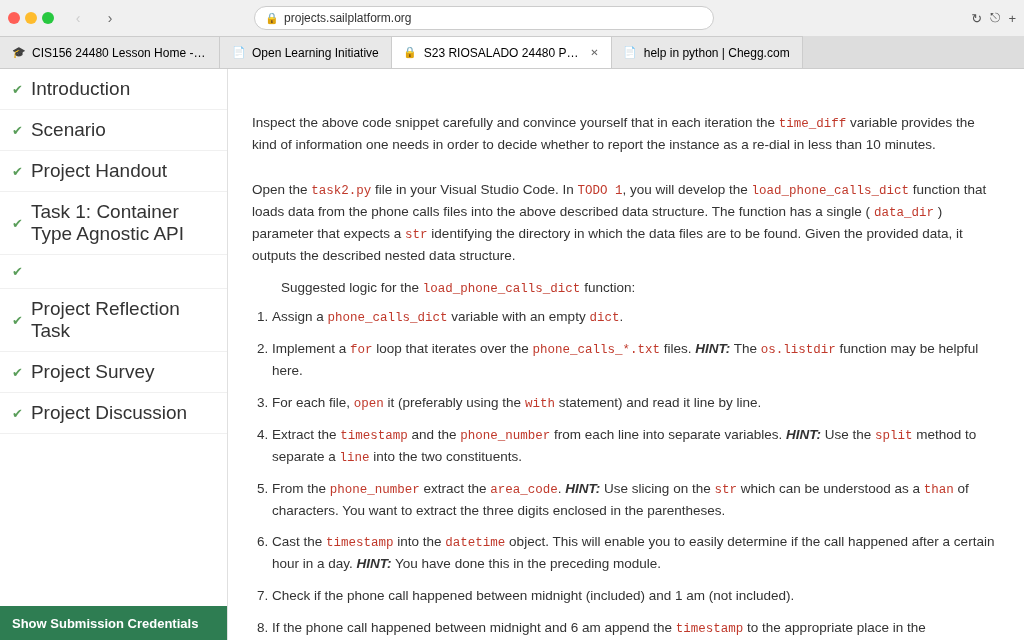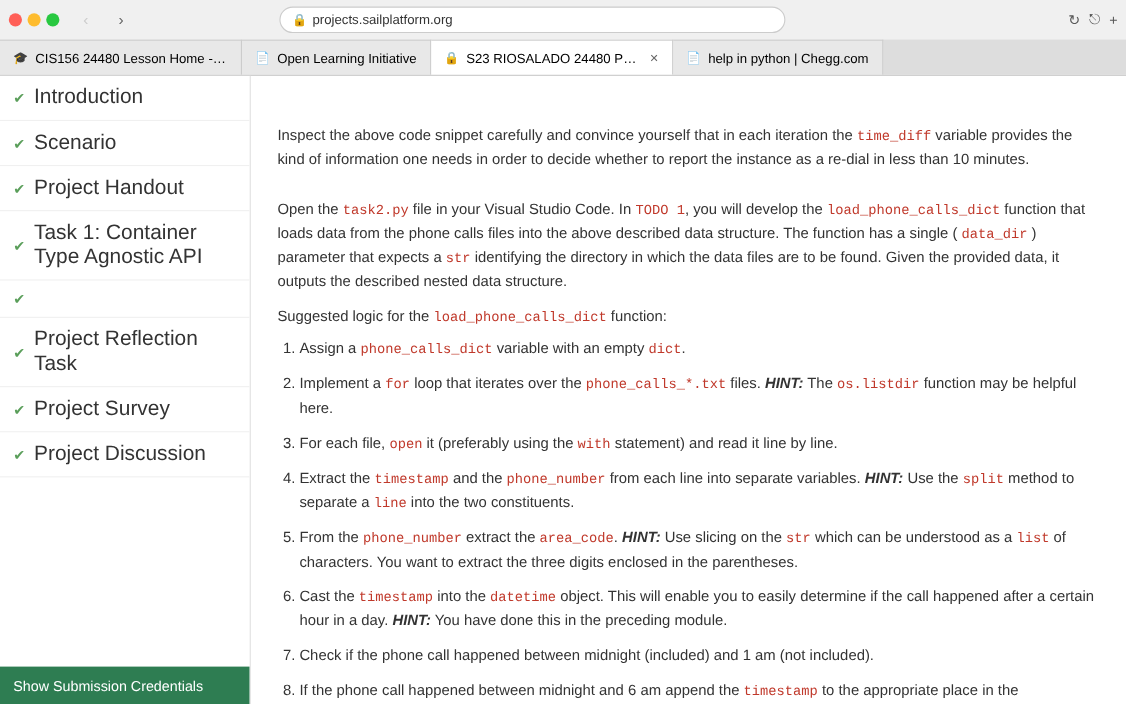--- a/index.html
+++ b/index.html
@@ -64,39 +64,39 @@
     .sidebar-item {
       display: flex; align-items: center; padding: 9px 12px; gap: 8px;
       font-size: 13px; cursor: pointer; border-bottom: 1px solid #f0f0f0;
       color: #333;
     }
     .sidebar-item .check-icon { color: #5a9e5a; font-size: 13px; flex-shrink: 0; }
     .sidebar-item-label { font-size: 19px; }
     .sidebar-btn {
       margin: auto 0 0 0; padding: 10px 12px;
       background: #2e7d52; color: white; font-size: 13px;
-      cursor: pointer; font-weight: 400; text-align: left;
+      cursor: pointer; font-weight: 700; text-align: left;
       border: none; width: 100%;
     }
 
     
     .content-area {
       flex: 1; overflow-y: auto; padding: 20px 24px; background: white;
     }
 
     
     .content-para { margin-bottom: 14px; line-height: 1.6; color: #333; font-size: 13.5px; margin-top: 23px; }
     code, .code-inline {
       background: transparent; color: #c0392b; font-family: 'Courier New', monospace; font-size: 12.5px;
     }
     .ordered-list { margin: 10px 0 14px 20px; }
     .ordered-list li { margin-bottom: 10px; line-height: 1.6; color: #333; font-size: 13.5px; }
     .hint-bold { font-weight: bold; font-style: italic; }
 
-    .suggested-logic-header { margin-bottom: 8px; font-size: 13.5px; color: #333; }
+    .suggested-logic-header { margin-bottom: 8px; font-size: 13.5px; color: #333; margin-left: 29px; }
   </style>
 </head>
 <body>
 
 <div class="browser-chrome">
   <div class="browser-toolbar">
     <div class="window-controls">
       <button class="window-btn close"></button>
       <button class="window-btn minimize"></button>
       <button class="window-btn maximize"></button>
@@ -194,21 +194,21 @@
       <li>
         Implement a <code>for</code> loop that iterates over the <code>phone_calls_*.txt</code> files. <span class="hint-bold">HINT:</span> The <code>os.listdir</code> function may be helpful here.
       </li>
       <li>
         For each file, <code>open</code> it (preferably using the <code>with</code> statement) and read it line by line.
       </li>
       <li>
         Extract the <code>timestamp</code> and the <code>phone_number</code> from each line into separate variables. <span class="hint-bold">HINT:</span> Use the <code>split</code> method to separate a <code>line</code> into the two constituents.
       </li>
       <li>
-        From the <code>phone_number</code> extract the <code>area_code</code>. <span class="hint-bold">HINT:</span> Use slicing on the <code>str</code> which can be understood as a <code>list</code> of characters. You want to extract the three digits enclosed in the parentheses.
+        From the <code>phone_number</code> extract the <code>area_code</code>. <span class="hint-bold">HINT:</span> Use slicing on the <code>str</code> which can be understood as a <code>than</code> of characters. You want to extract the three digits enclosed in the parentheses.
       </li>
       <li>
         Cast the <code>timestamp</code> into the <code>datetime</code> object. This will enable you to easily determine if the call happened after a certain hour in a day. <span class="hint-bold">HINT:</span> You have done this in the preceding module.
       </li>
       <li>
         Check if the phone call happened between midnight (included) and 1 am (not included).
       </li>
       <li>
         If the phone call happened between midnight and 6 am append the <code>timestamp</code> to the appropriate place in the <code>phone_calls_dict</code>. First, you should use conditional statements to check if the necessary keys are already present in the <code>phone_calls_dict</code>. Finally, you would (presumably) <code>append</code> the <code>timestamp</code> to the <code>phone_calls_dict</code> like this:
       </li>

